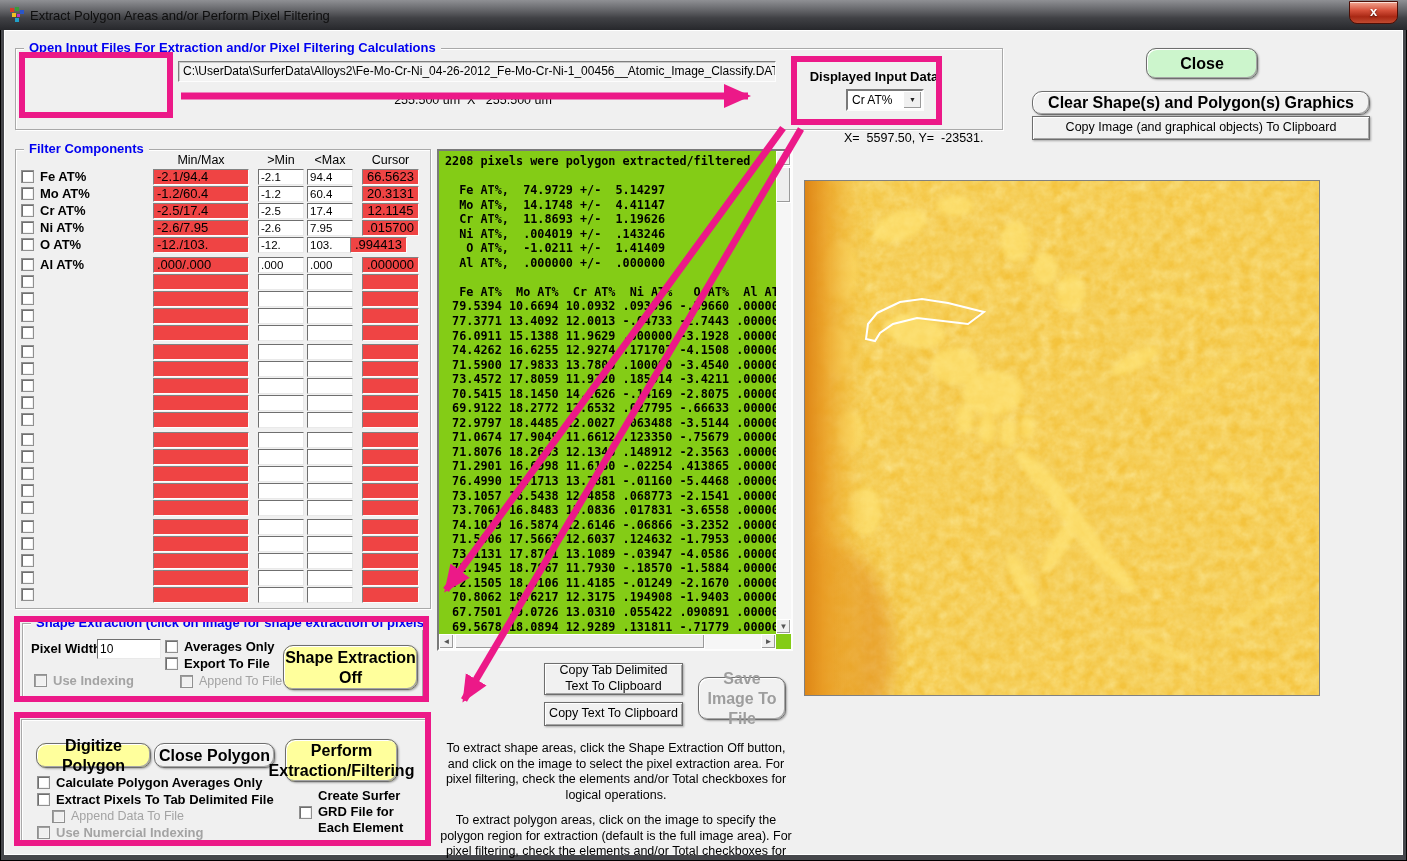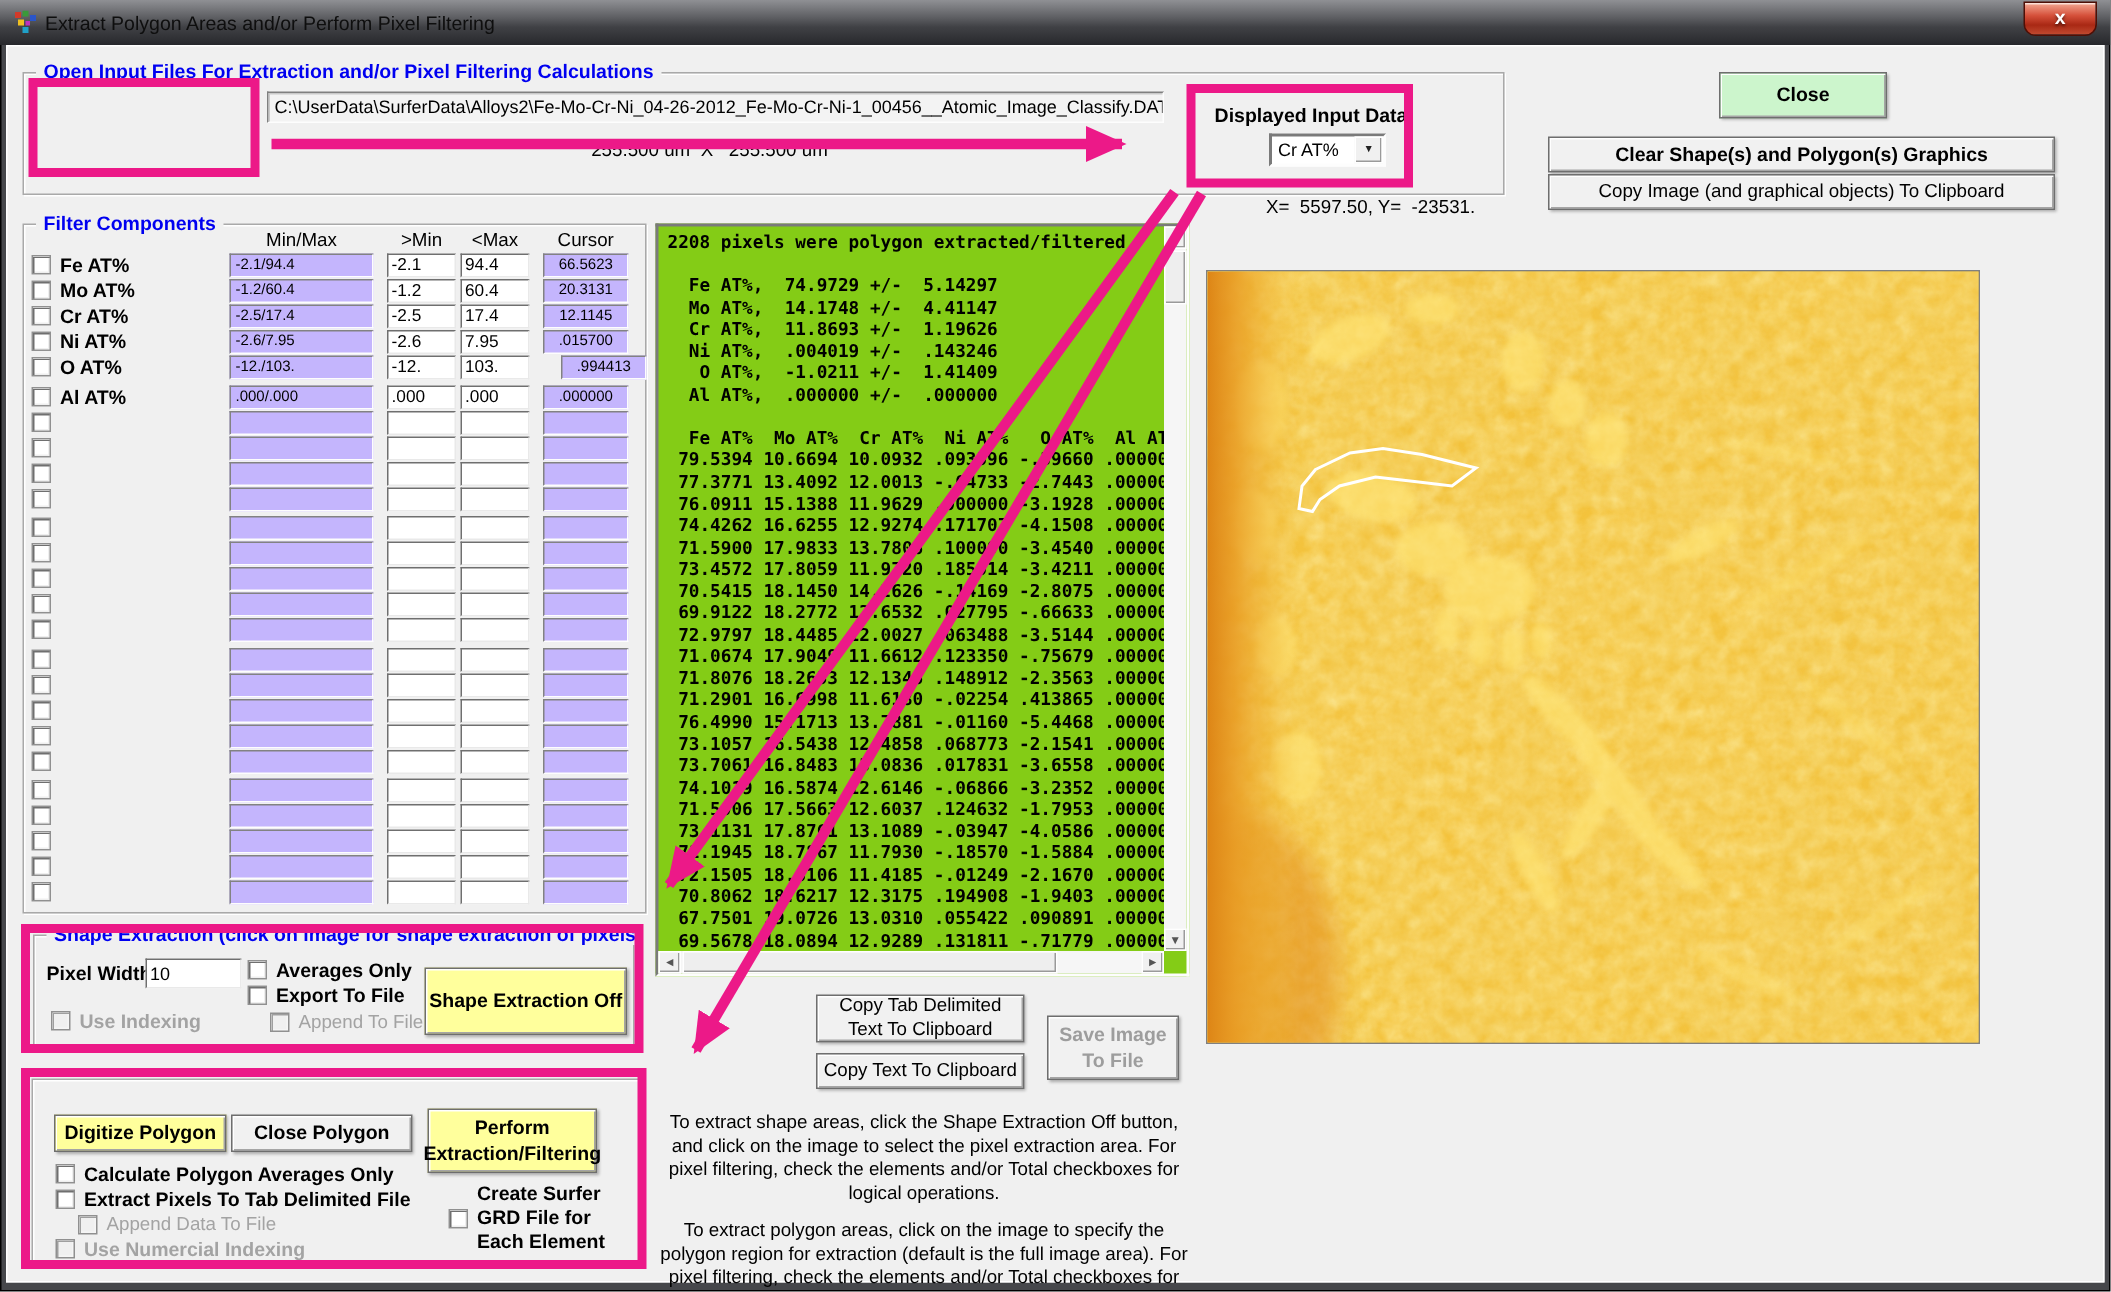--- a/index.html
+++ b/index.html
@@ -18,29 +18,29 @@
        border:1px solid #ffffff;box-sizing:border-box;}
   
   .gbox{position:absolute;border:1px solid #a9a9a9;box-shadow:inset 1px 1px 0 #fff,1px 1px 0 #fff;}
   .glegend{position:absolute;top:-9px;left:8px;background:#f0f0f0;padding:0 5px;font-weight:bold;
        font-size:13px;color:#0000f0;white-space:nowrap;}
   
   .wbtn{position:absolute;background:#f1f1f1;border:1px solid #6e6e6e;
        box-shadow:inset 1px 1px 0 #fff,inset -1px -1px 0 #a5a5a5,1px 1px 2px rgba(0,0,0,.3);
        font-size:12.5px;color:#000;text-align:center;display:flex;align-items:center;
        justify-content:center;cursor:pointer;box-sizing:border-box;line-height:1.25;}
-  .bold{font-weight:bold;font-size:13px;}
+  .bold{font-weight:bold;font-size:16px;border-radius:10px;}
   .ybtn{background:#ffff9c;}
   .gbtn{background:#ccf5cc;}
   .graytxt{color:#9d9d9d;}
   
   .sunk{position:absolute;background:#f3f3f3;border:1px solid;border-color:#7f7f7f #fdfdfd #fdfdfd #7f7f7f;
        box-shadow:inset 1px 1px 0 #c9c9c9;box-sizing:content-box;}
-  .dbox{position:absolute;height:14px;background:#c4b5fd;border:1px solid;
-       border-color:#828282 #fdfdfd #fdfdfd #828282;font-size:10px;line-height:14px;padding:0 3px;}
+  .dbox{position:absolute;height:14px;background:#ef4444;border:1px solid;
+       border-color:#828282 #fdfdfd #fdfdfd #828282;font-size:13px;line-height:14px;padding:0 3px;}
   .cur{text-align:center;}
   .finput{position:absolute;height:14px;background:#fff;border:1px solid;
        border-color:#6f6f6f #e9e9e9 #e9e9e9 #6f6f6f;font:11.5px "Liberation Sans",sans-serif;padding:0 2px;margin:0;}
   .fhead{position:absolute;font-size:12.5px;white-space:nowrap;}
   .flabel{position:absolute;font-weight:bold;font-size:13px;line-height:14px;white-space:nowrap;}
   .cb{width:13px;height:13px;background:#fff;border:1px solid #909090;
        box-shadow:inset 1px 1px 0 #6f6f6f,inset -1px -1px 0 #efefef;flex:none;box-sizing:border-box;}
   .cbrow{position:absolute;display:flex;align-items:center;gap:6px;font-size:13px;font-weight:bold;white-space:nowrap;}
   .cbrow.dis{color:#a3a3a3;}
   .cbrow.dis .cb{background:#f0f0f0;box-shadow:inset 1px 1px 0 #9f9f9f,inset -1px -1px 0 #f5f5f5;}
@@ -135,21 +135,21 @@
 <span class="flabel" style="left:24px;top:71px;">Ni AT%</span>
 <span class="dbox" style="left:137px;top:70px;width:88px;">-2.6/7.95</span>
 <input class="finput" style="left: 242px; top: 70px; width: 40px;" value="-2.6">
 <input class="finput" style="left: 291px; top: 70px; width: 40px;" value="7.95">
 <span class="dbox cur" style="left:346px;top:70px;width:49px;">.015700</span>
           <span class="cb" style="position:absolute;left:5px;top:88px;"></span>
 <span class="flabel" style="left:24px;top:88px;">O AT%</span>
 <span class="dbox" style="left:137px;top:87px;width:88px;">-12./103.</span>
 <input class="finput" style="left: 242px; top: 87px; width: 40px;" value="-12.">
 <input class="finput" style="left: 291px; top: 87px; width: 40px;" value="103.">
-<span class="dbox cur" style="left:358px;top:87px;width:49px;text-align:center;">.994413</span>
+<span class="dbox cur" style="left:334px;top:87px;width:49px;text-align:center;">.994413</span>
           <span class="cb" style="position:absolute;left:5px;top:108px;"></span>
 <span class="flabel" style="left:24px;top:108px;">Al AT%</span>
 <span class="dbox" style="left:137px;top:107px;width:88px;">.000/.000</span>
 <input class="finput" style="left: 242px; top: 107px; width: 40px;" value=".000">
 <input class="finput" style="left: 291px; top: 107px; width: 40px;" value=".000">
 <span class="dbox cur" style="left:346px;top:107px;width:49px;">.000000</span>
           <span class="cb" style="position:absolute;left:5px;top:125px;"></span>
 <span class="flabel" style="left:24px;top:125px;"></span>
 <span class="dbox" style="left:137px;top:124px;width:88px;"></span>
 <input class="finput" style="left: 242px; top: 124px; width: 40px;" value="">

